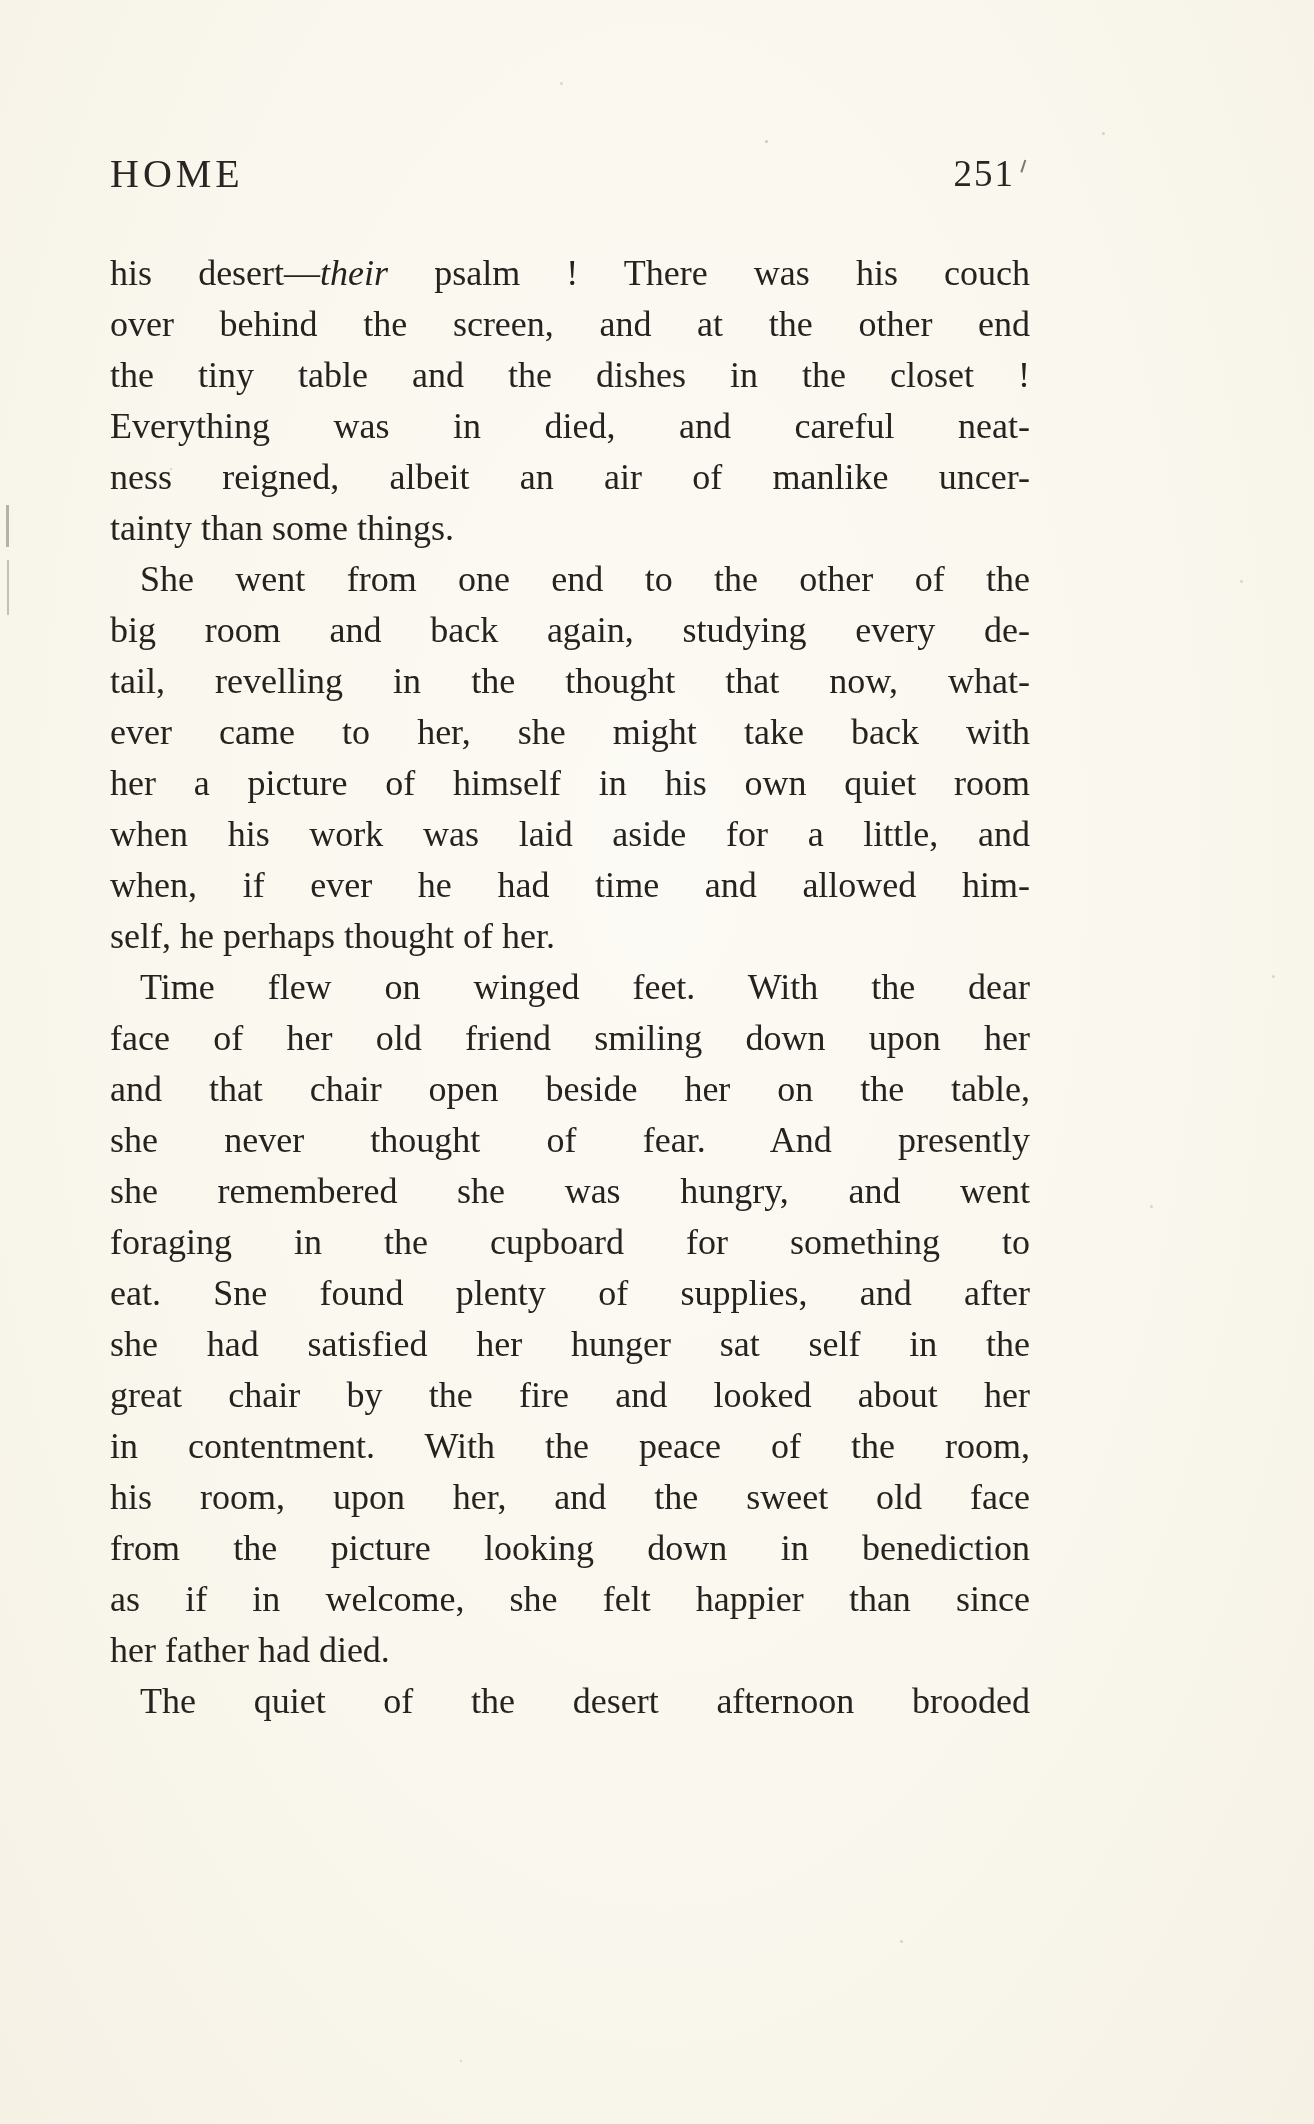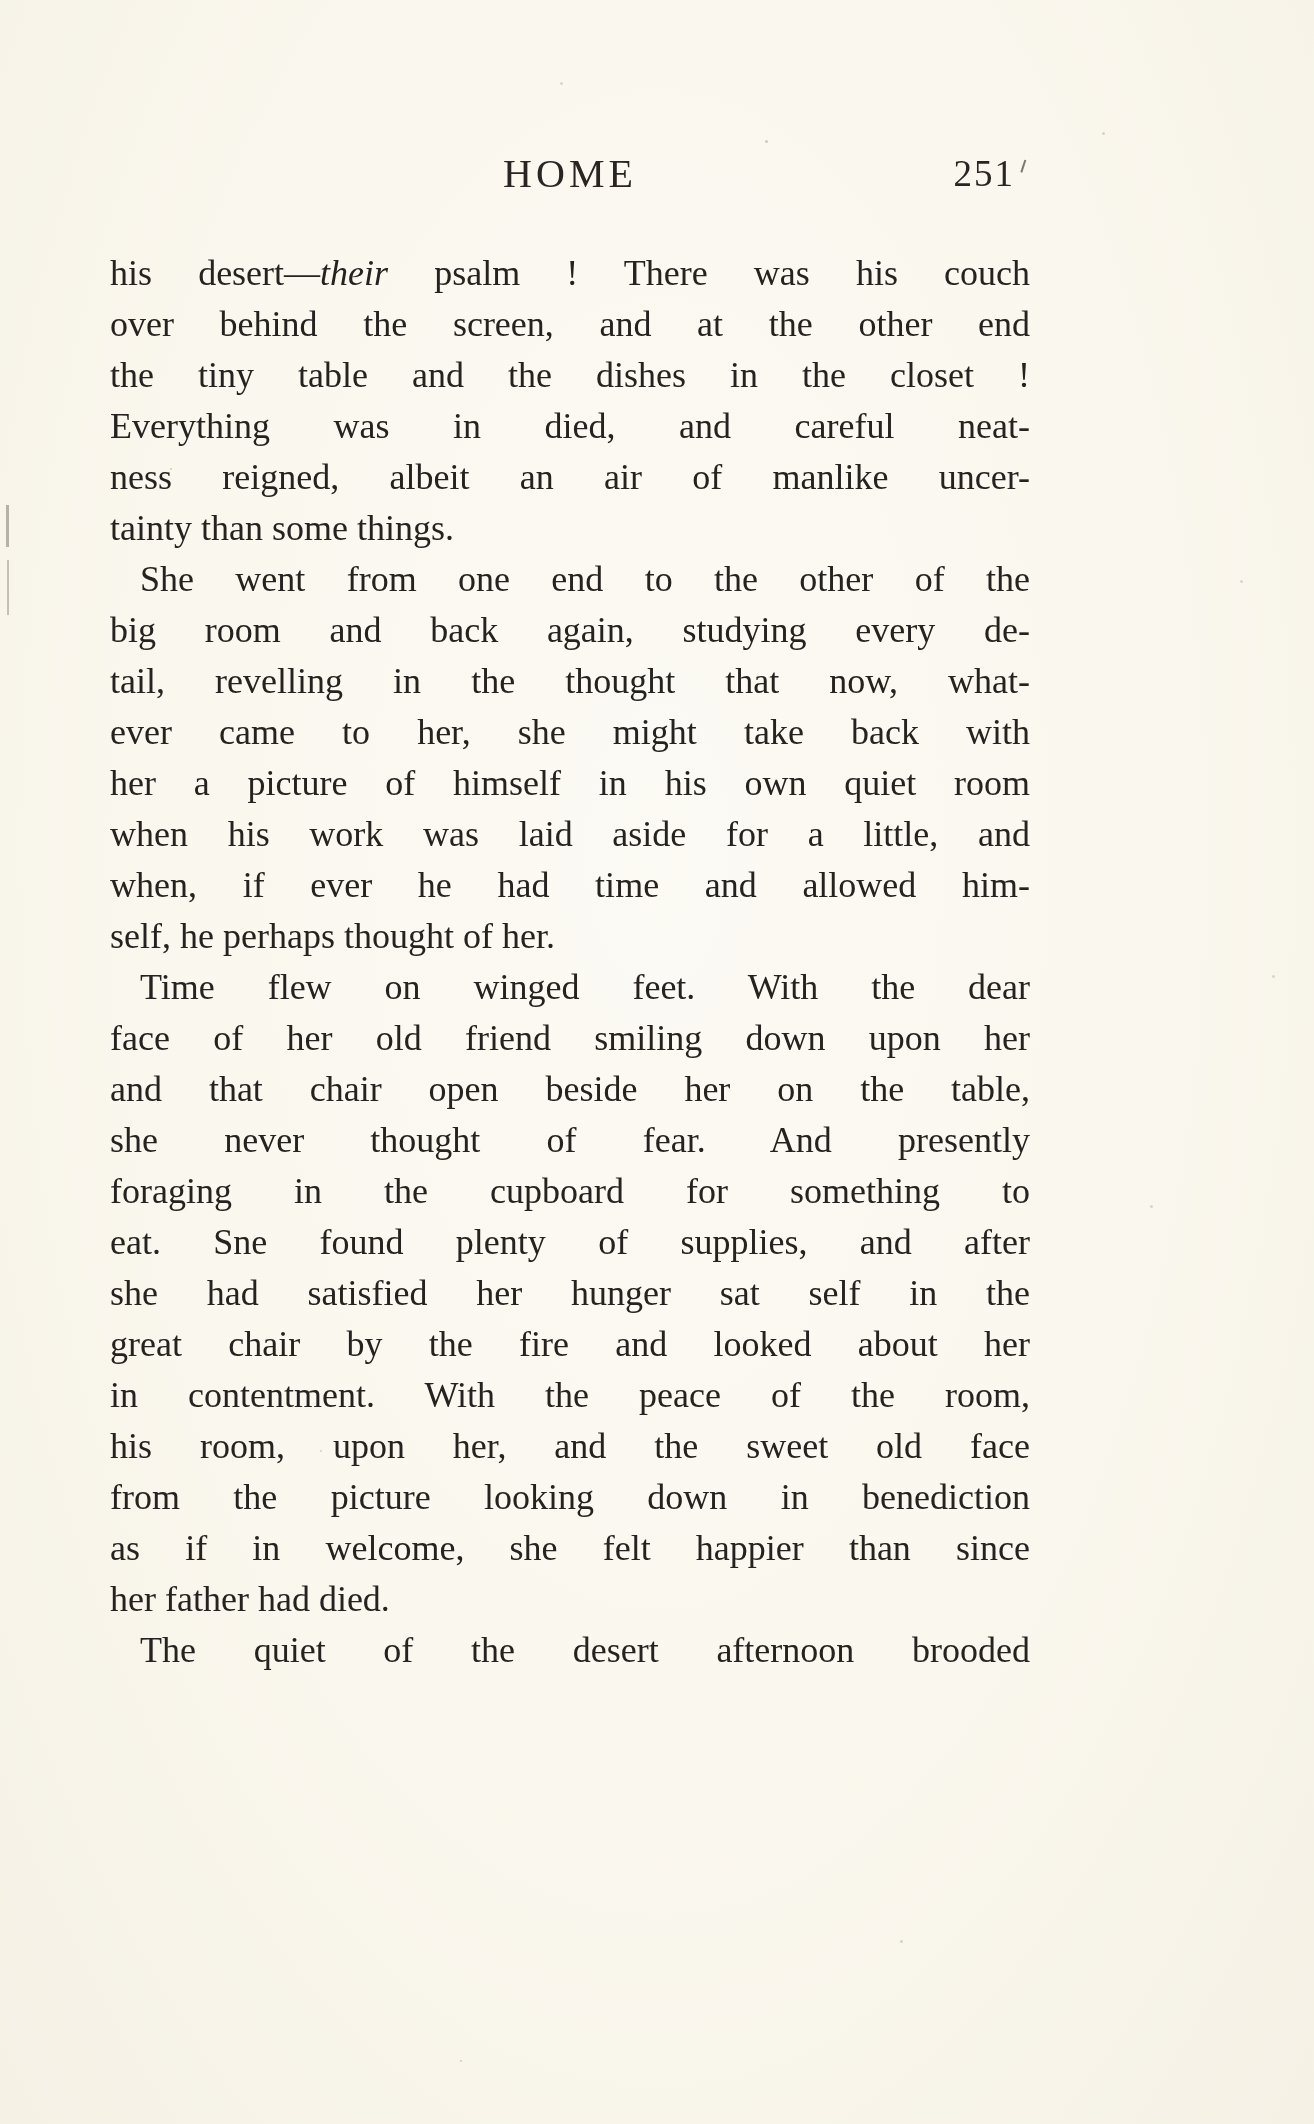--- a/index.html
+++ b/index.html
@@ -23,21 +23,20 @@
     width: 920px;
     margin: 0 auto 0 110px;
     padding-top: 150px;
     height: 52px;
   }
   .header-title {
     position: absolute;
     left: 0;
     right: 0;
     top: 150px;
-    text-align: center;
     font-size: 40px;
     letter-spacing: 4px;
     color: #2a2522;
   }
   .page-number {
     position: absolute;
     right: 10px;
     top: 152px;
     font-size: 37px;
     letter-spacing: 2px;
@@ -109,20 +108,21 @@
       <div class="line"><span>tail, revelling in the thought that now, what-</span></div>
       <div class="line"><span>ever came to her, she might take back with</span></div>
       <div class="line"><span>her a picture of himself in his own quiet room</span></div>
       <div class="line"><span>when his work was laid aside for a little, and</span></div>
       <div class="line"><span>when, if ever he had time and allowed him-</span></div>
       <div class="line last"><span>self, he perhaps thought of her.</span></div>
       <div class="line indent"><span>Time flew on winged feet.  With the dear</span></div>
       <div class="line"><span>face of her old friend smiling down upon her</span></div>
       <div class="line"><span>and that chair open beside her on the table,</span></div>
       <div class="line"><span>she never thought of fear.  And presently</span></div>
+      <div class="line"><span>she remembered she was hungry, and went</span></div>
       <div class="line"><span>foraging in the cupboard for something to</span></div>
       <div class="line"><span>eat.  Sne found plenty of supplies, and after</span></div>
       <div class="line"><span>she had satisfied her hunger sat self in the</span></div>
       <div class="line"><span>great chair by the fire and looked about her</span></div>
       <div class="line"><span>in contentment.  With the peace of the room,</span></div>
       <div class="line"><span>his room, upon her, and the sweet old face</span></div>
       <div class="line"><span>from the picture looking down in benediction</span></div>
       <div class="line"><span>as if in welcome, she felt happier than since</span></div>
       <div class="line last"><span>her father had died.</span></div>
       <div class="line indent"><span>The quiet of the desert afternoon brooded</span></div>

